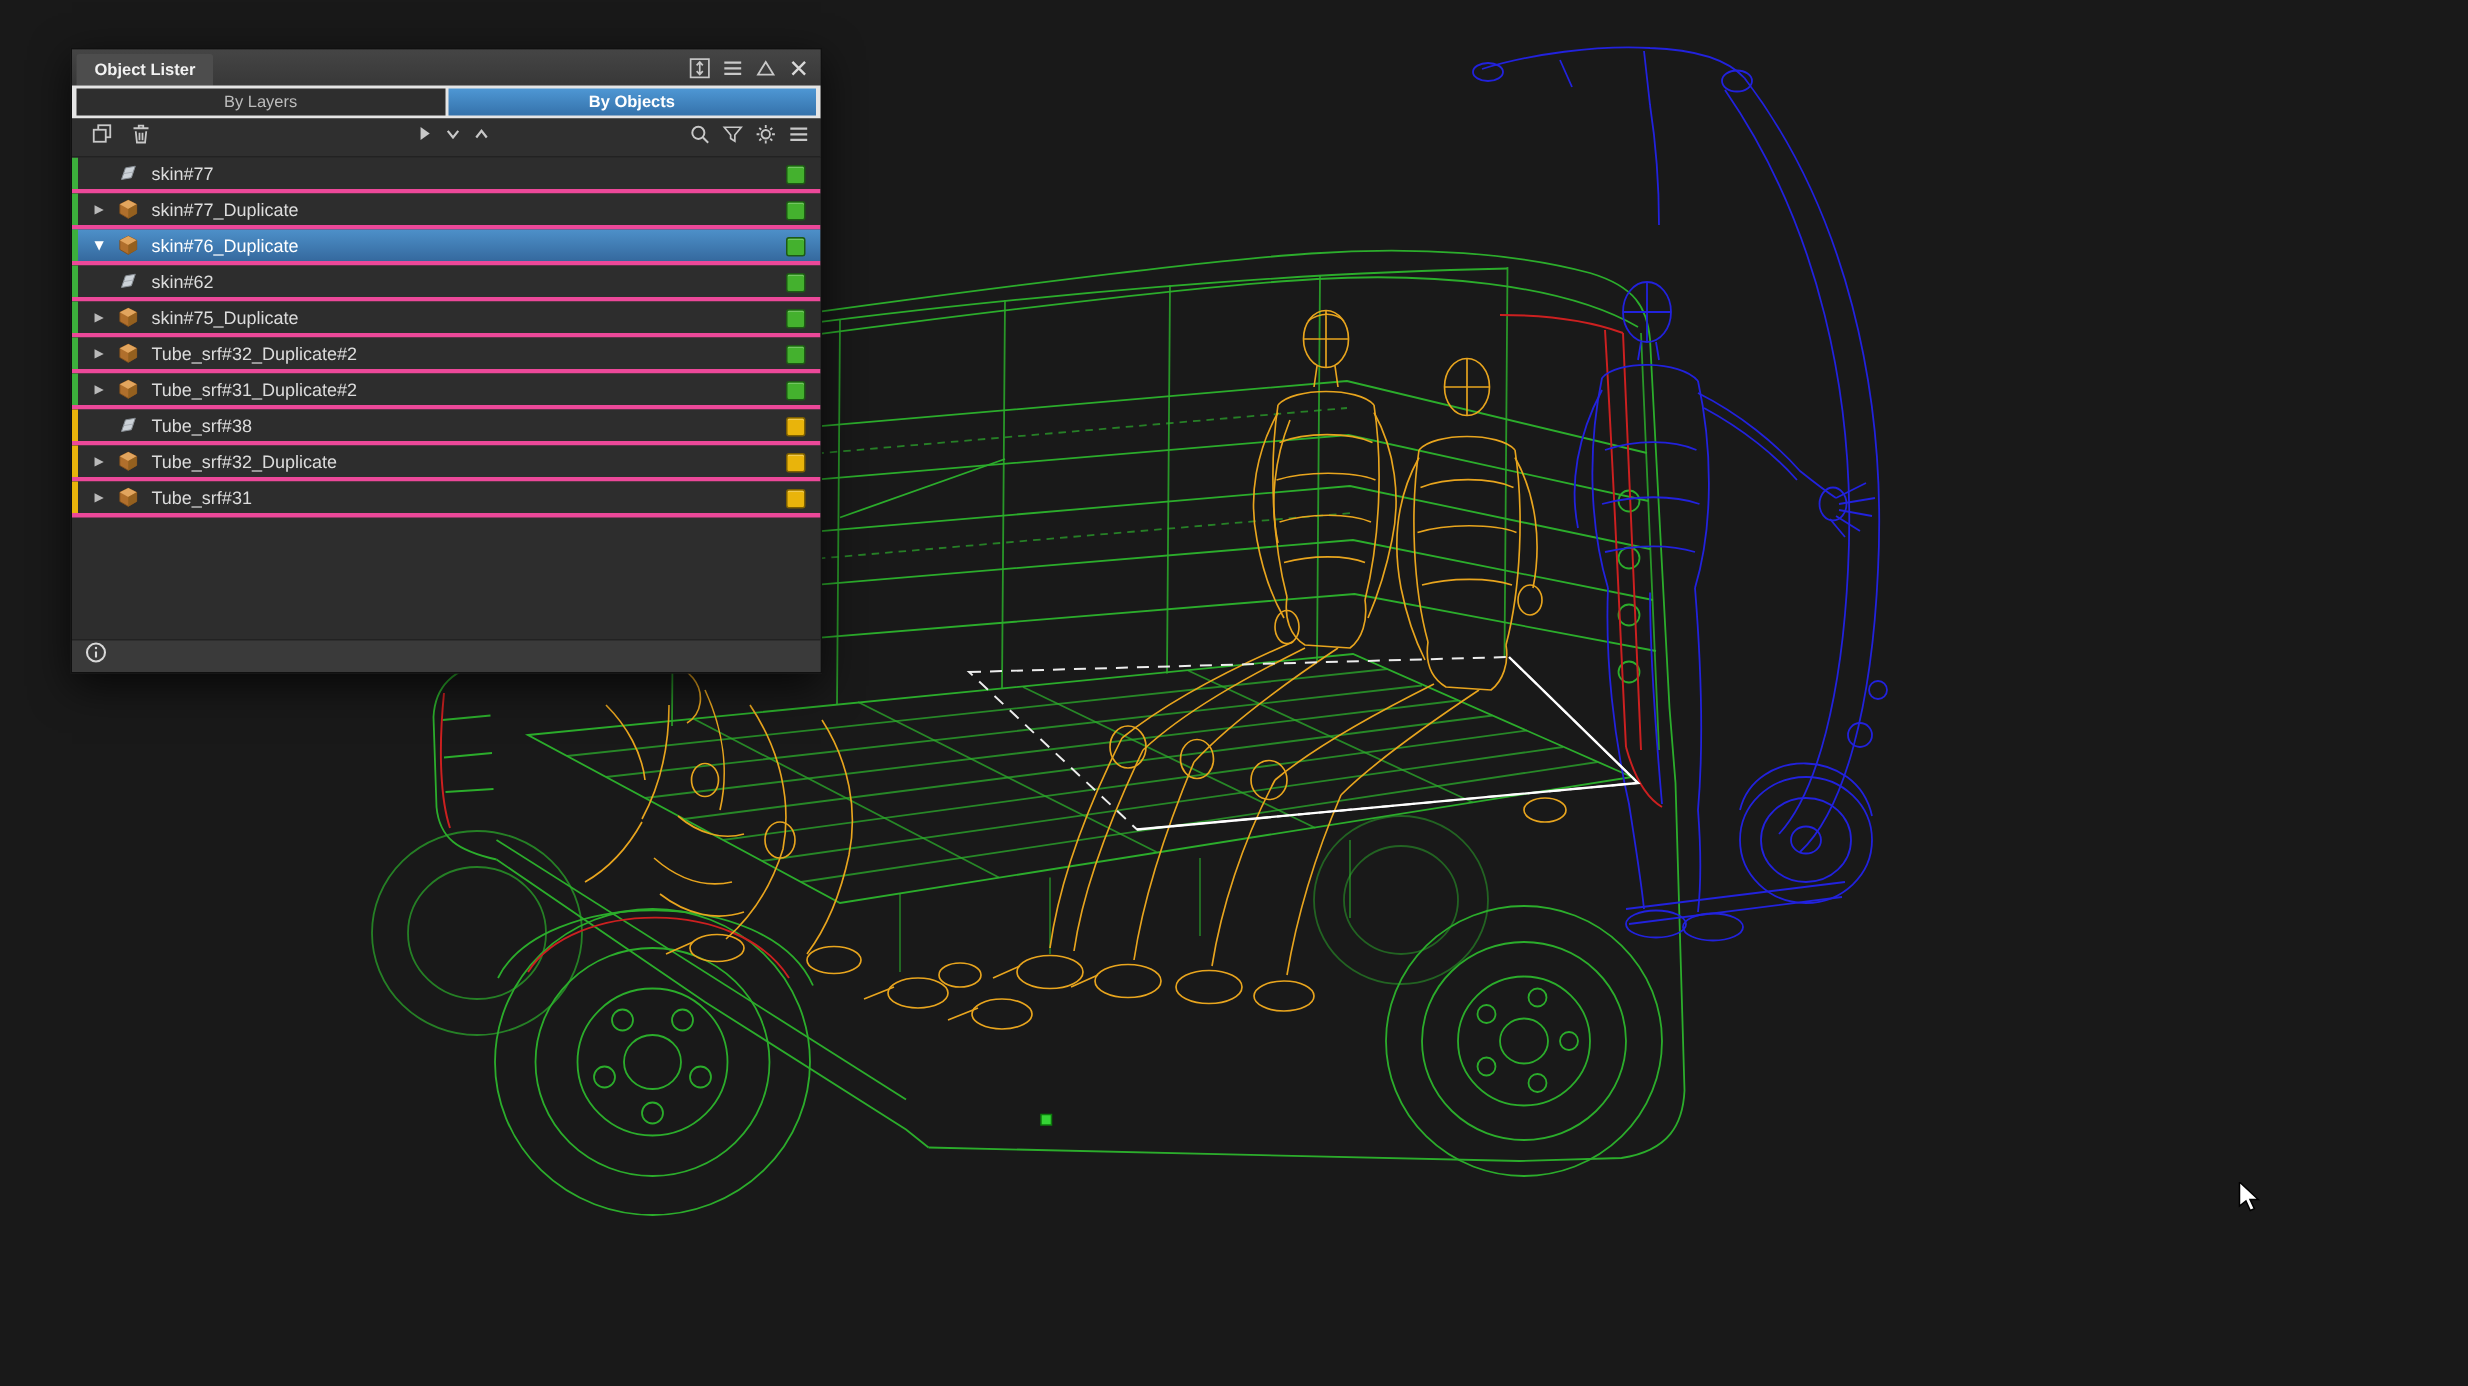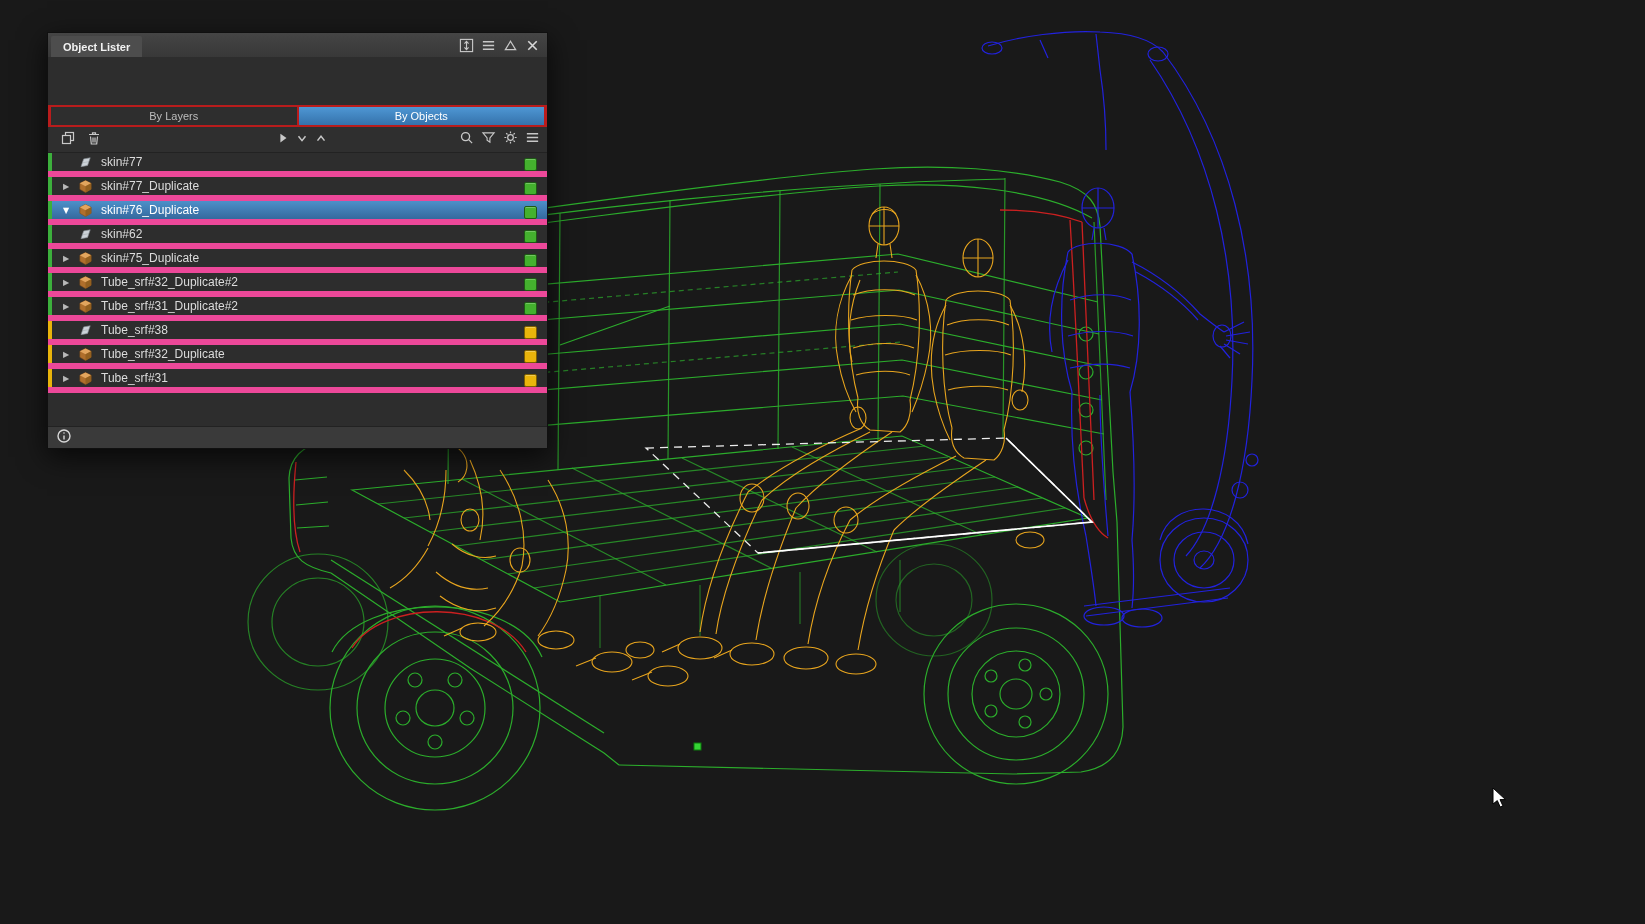--- a/index.html
+++ b/index.html
@@ -19,36 +19,36 @@
 
   .titlebar { height:24px; background:linear-gradient(#454545,#383838);
               display:flex; align-items:center; flex:0 0 auto; }
   .title-tab { margin-left:3px; margin-top:3px; height:21px; background:#4d4d4d;
                color:#f2f2f2; font-size:11px; font-weight:bold; padding:0 12px;
                display:flex; align-items:center; border-radius:2px 2px 0 0; }
   .tb-spacer { flex:1; }
   .tb-icons { display:flex; gap:7px; align-items:center; padding-right:7px; }
   .tb-icons svg { display:block; }
 
-  .tabsrow { height:22px; background:#b91c1c; display:flex; gap:2px; padding:2px 3px;
-             flex:0 0 auto;margin-top:48px; }
+  .tabsrow { height:22px; background:#e5e5e5; display:flex; gap:2px; padding:2px 3px;
+             flex:0 0 auto; }
   .tab { flex:1; display:flex; align-items:center; justify-content:center;
          font-size:11px; color:#bdbdbd; background:#2e2e2e; cursor:default; }
-  .tab.active { background:linear-gradient(#4e97d4,#3572ab); color:#fff; font-weight:normal; }
+  .tab.active { background:linear-gradient(#4e97d4,#3572ab); color:#fff; font-weight:bold; }
 
   .toolbar { height:26px; background:#2f2f2f; border-bottom:1px solid #222;
              display:flex; align-items:center; position:relative; flex:0 0 auto; }
   .tool-left { display:flex; gap:10px; padding-left:12px; align-items:center; }
   .tool-mid { position:absolute; left:228px; display:flex; gap:5px; align-items:center; }
   .tool-right { margin-left:auto; display:flex; gap:7px; padding-right:7px; align-items:center; }
   .toolbar svg, .tb-icons svg { cursor:default; }
 
   .tree { flex:1 1 auto; overflow:hidden; background:#2d2d2d; }
   .row { height:24px; display:flex; align-items:center; position:relative;
-         border-bottom:6px solid #ec4899; background:#2d2d2d; }
+         border-bottom:3px solid #ec4899; background:#2d2d2d; }
   .row.selected { background:linear-gradient(#4d90c9,#35699e); }
   .stripe { position:absolute; left:0; top:0; width:4px; height:100%; }
   .stripe.green { background:#3caf3c; }
   .stripe.yellow { background:#e9b40b; }
   .indent { display:inline-block; height:1px; }
   .expander { width:16px; margin-left:10px; text-align:center; color:#b9b9b9;
               font-size:8px; font-family:"DejaVu Sans", sans-serif; flex:0 0 auto; }
   .row.selected .expander { color:#fff; }
   .obj-icon { width:16px; height:16px; margin-left:3px; flex:0 0 auto;
               display:flex; align-items:center; justify-content:center; }

